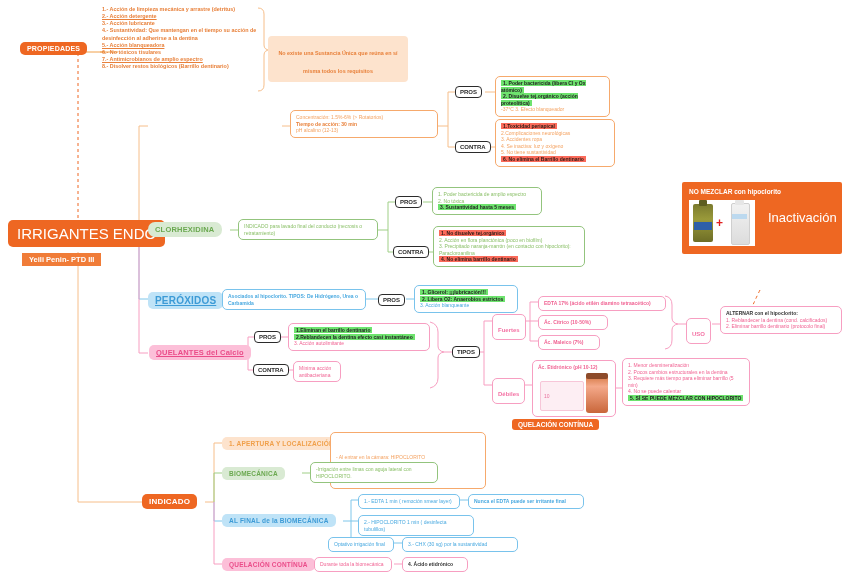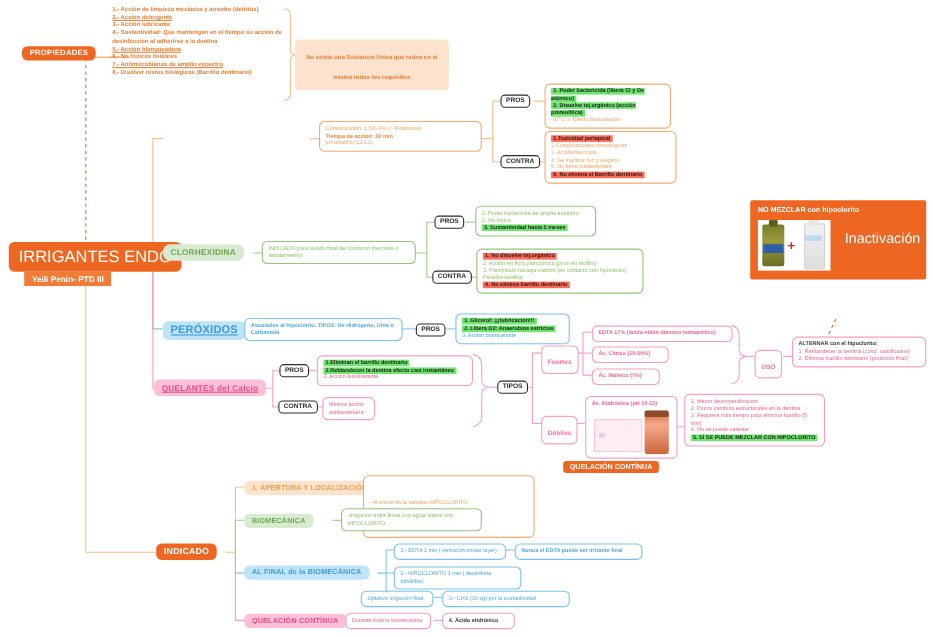--- a/index.html
+++ b/index.html
@@ -45,21 +45,21 @@
   
   .tag{border:1px solid;border-radius:4px;background:#fff;font-size:6px;
        font-weight:bold;color:#2b2b2b;padding:2px 4px;text-align:center;}
 
   .title-main{
     background:#ee6722;color:#fff;border-radius:5px;
     font-size:15px;padding:5px 9px;white-space:nowrap;
   }
   .title-sub{
     background:#f07c38;color:#fff;border-radius:0;
-    font-size:7.5px;padding:2px 7px;white-space:nowrap;font-weight:bold;
+    font-size:7.5px;padding:2px 7px;white-space:nowrap;font-weight:bold;margin-top:6px;
   }
 
   .li{line-height:1.32;}
 
   
   .photo{background:#ffffff;border:0;position:relative;overflow:hidden;}
   .bottle-a{position:absolute;background:linear-gradient(180deg,#7a7a2e,#9a9a3a 40%,#6d6d26);
             border-radius:2px;}
   .bottle-b{position:absolute;background:linear-gradient(180deg,#f2f2f2,#dcdcdc);border-radius:2px;}
   .plus{color:#e02020;font-weight:bold;}
@@ -245,21 +245,21 @@
 
 <div class="node tag bl-line" style="left:378px;top:294px;">
   <span>PROS</span>
 </div>
 <div class="node boxed bl-line" style="left:414px;top:285px;width:104px;">
   <div class="li tiny"><span class="hl-green">1. Glicerol: ¡¡¡lubricación!!!</span></div>
   <div class="li tiny"><span class="hl-green">2. Libera O2: Anaerobios estrictos</span></div>
   <div class="li tiny">3. Acción blanqueante</div>
 </div>
 
-<div class="node pill pk-soft" style="left:140px;top:345px;font-size:7.5px;text-decoration:underline;">
+<div class="node pill pk-soft" style="left:149px;top:345px;font-size:7.5px;text-decoration:underline;">
   <span>QUELANTES del Calcio</span>
 </div>
 
 <div class="node tag pk-line" style="left:254px;top:331px;">
   <span>PROS</span>
 </div>
 <div class="node boxed pk-line" style="left:288px;top:323px;width:142px;">
   <div class="li tiny"><span class="hl-green">1.Eliminan el barrillo dentinario</span></div>
   <div class="li tiny"><span class="hl-green">2.Reblandecen la dentina  efecto casi instantáneo</span></div>
   <div class="li tiny">3. Acción autolimitante</div>

